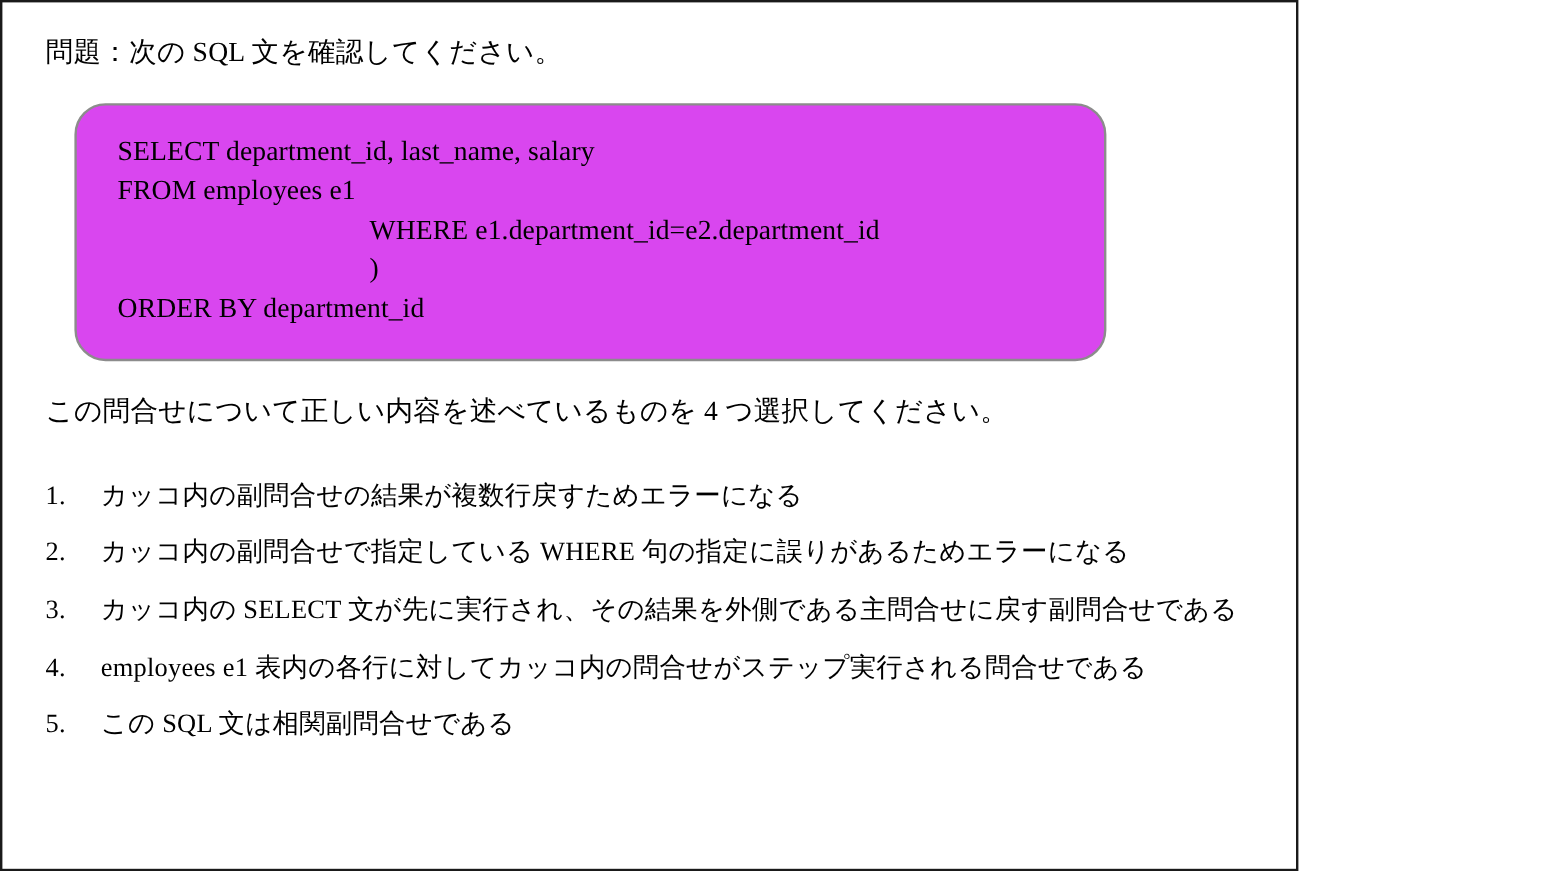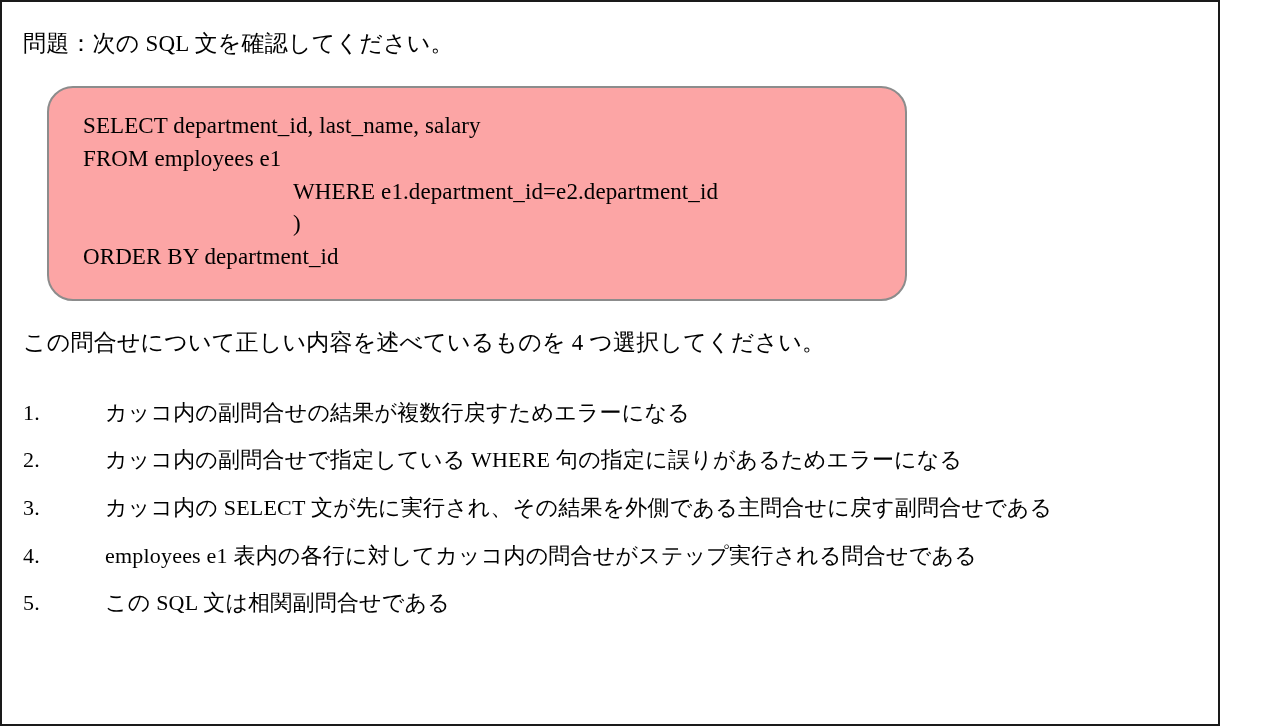--- a/index.html
+++ b/index.html
@@ -10,36 +10,36 @@
   body {
     width: 1286px;
     height: 726px;
     font-family: "Liberation Serif", "DejaVu Serif", serif;
     color: #000000;
     overflow: hidden;
   }
   .page {
     position: relative;
     box-sizing: border-box;
-    width: 1220px;
+    width: 1082px;
     height: 726px;
     border: 2px solid #1a1a1a;
-    padding: 22px 26px 10px 17px;
+    padding: 22px 26px 10px 32px;
   }
   .prompt-line {
     font-size: 23px;
     line-height: 1.4;
     letter-spacing: 0.2px;
     margin: 4px 0 0 4px;
   }
   .sql-box {
     margin: 26px 0 0 28px;
     width: 860px;
     box-sizing: border-box;
-    background: #fca5a5;
+    background: #d946ef;
     border: 2px solid #8c8c8c;
     border-radius: 26px;
     padding: 22px 34px 26px 34px;
   }
   .sql-line {
     font-size: 23px;
     line-height: 1.42;
     white-space: pre;
     letter-spacing: 0.1px;
   }
@@ -63,21 +63,20 @@
     line-height: 1.35;
     margin-bottom: 18px;
     letter-spacing: 0.2px;
   }
   .choice-num {
     width: 46px;
     flex: 0 0 46px;
   }
   .choice-text {
     flex: 1 1 auto;
-    margin-left: 36px;
   }
 </style>
 </head>
 <body>
 
 <div class="page">
 
   <div class="prompt-line">問題：次の SQL 文を確認してください。</div>
 
   <div class="sql-box">

